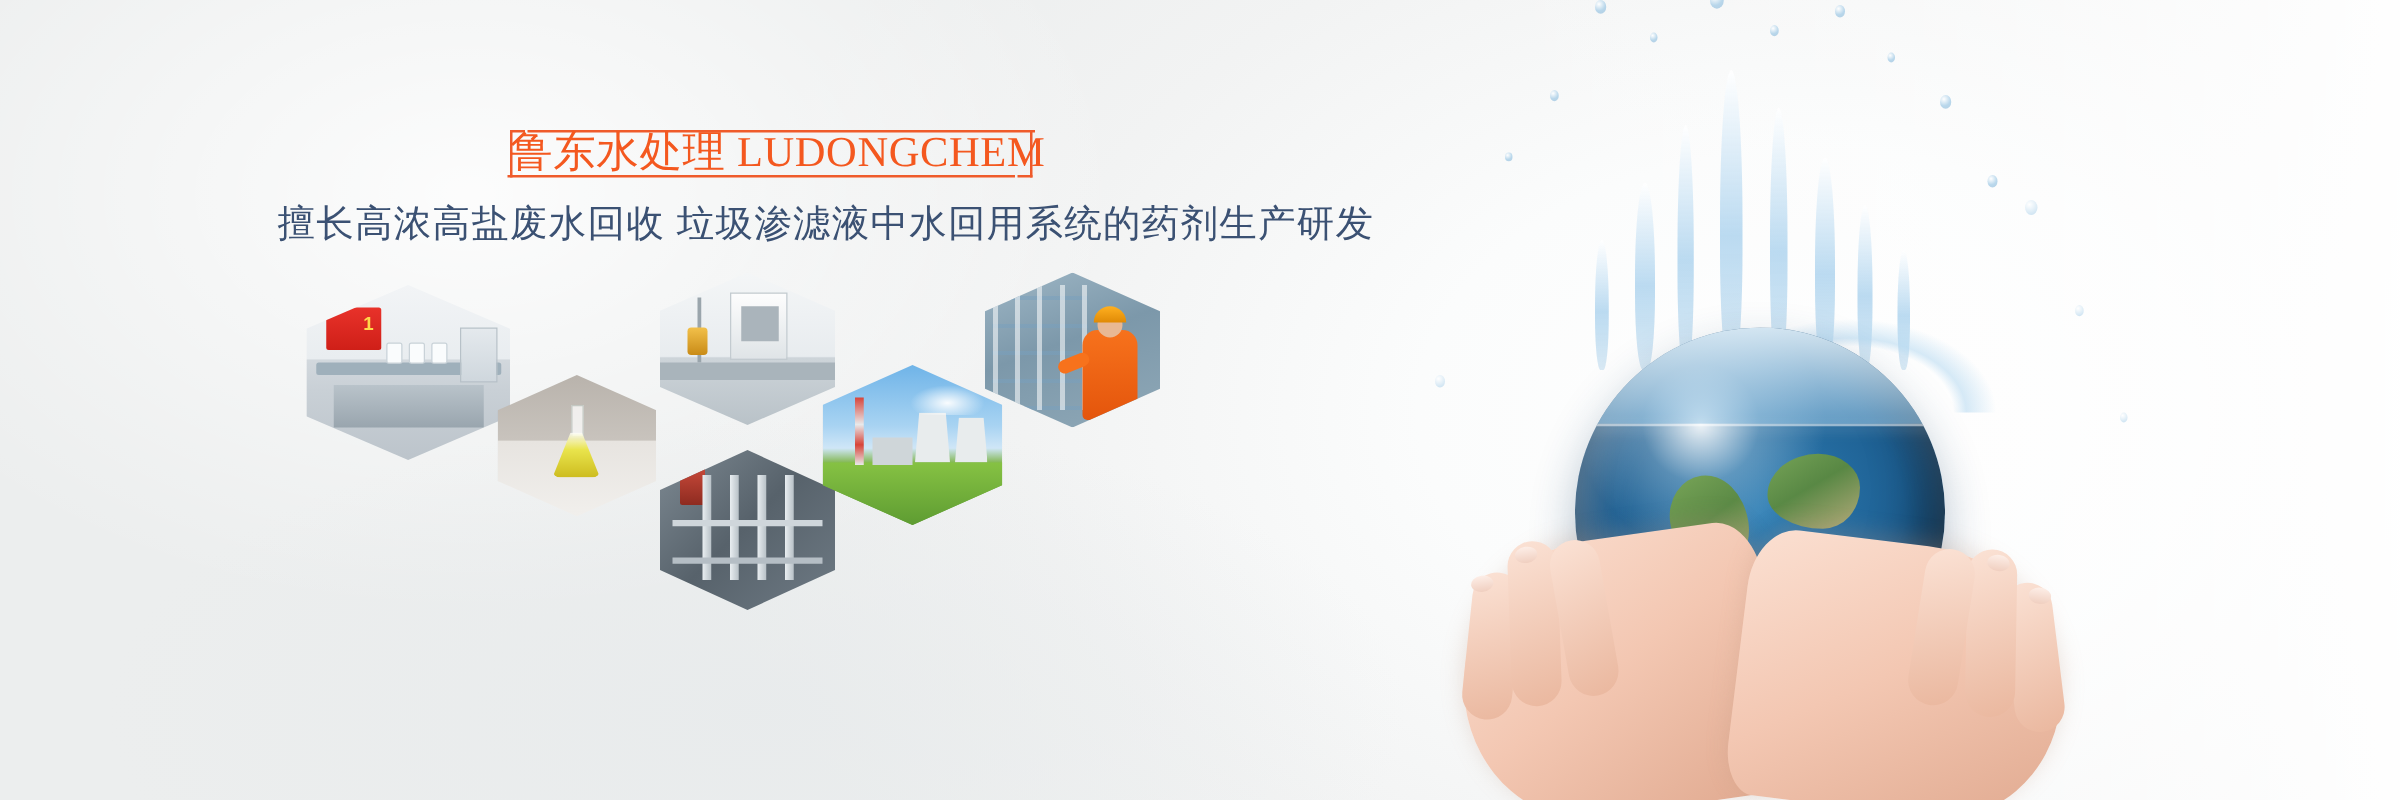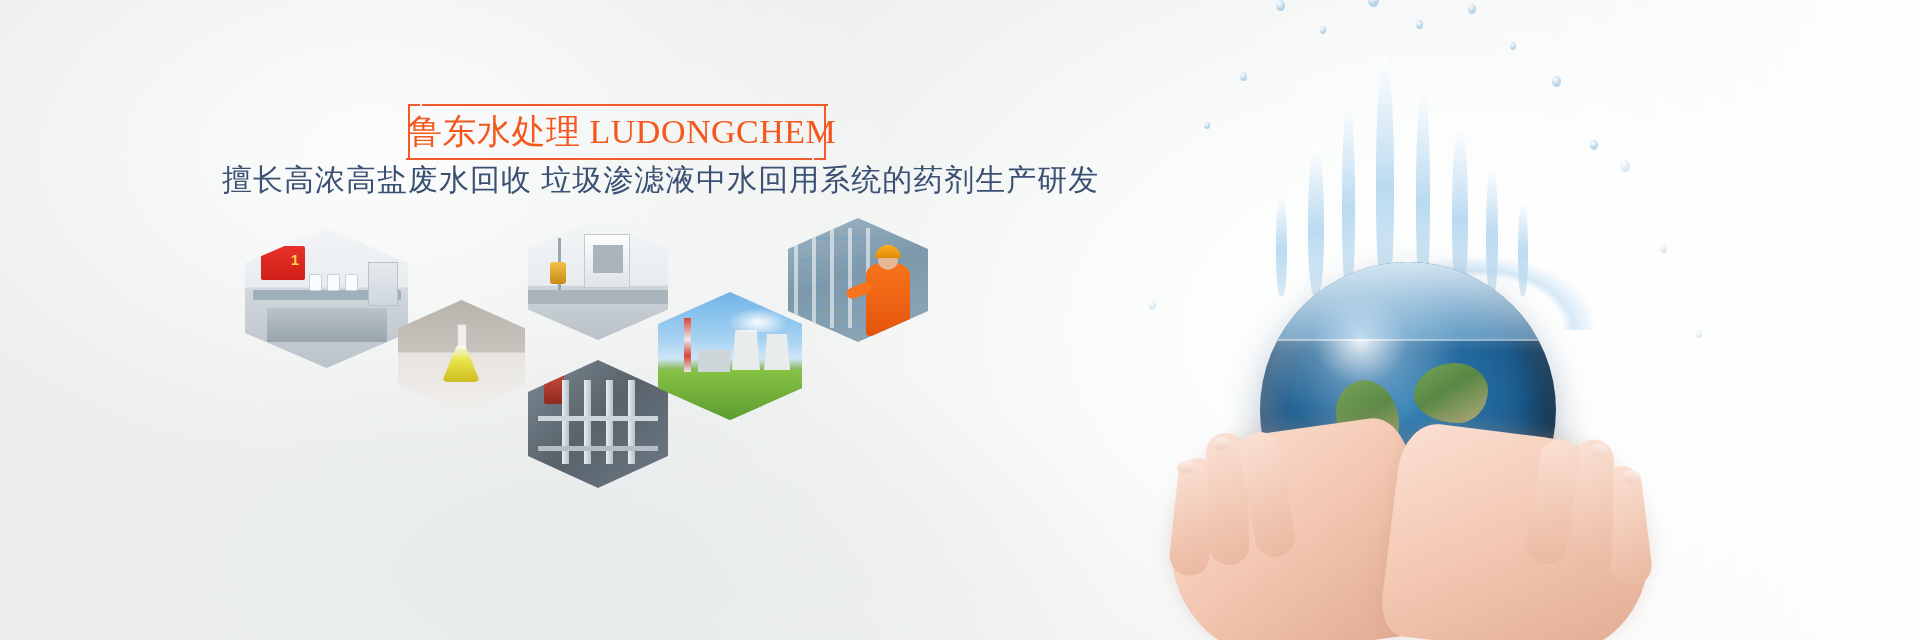--- a/index.html
+++ b/index.html
@@ -29,21 +29,21 @@
   }
   .wash-c {
     position:absolute; right:0; top:0; width:760px; height:640px;
     background:linear-gradient(to left, rgba(255,255,255,.95) 0%, rgba(255,255,255,.25) 55%, rgba(255,255,255,0) 100%);
     pointer-events:none;
   }
 
   
   #title-block {
     position:absolute; left:408px; top:104px;
-    width:418px; height:56px;padding-left:28px;
+    width:418px; height:38px;padding-left:28px;
   }
   .brk {
     position:absolute; width:12px; height:100%;
     pointer-events:none;
   }
   .brk-l { left:0; border-left:2px solid #ef5b2b; border-top:2px solid #ef5b2b; }
   .brk-r { right:0; border-right:2px solid #ef5b2b; border-bottom:2px solid #ef5b2b; }
   .brk-l::after {
     content:""; position:absolute; left:12px; top:-2px;
     width:406px; height:2px; background:#ef5b2b;

